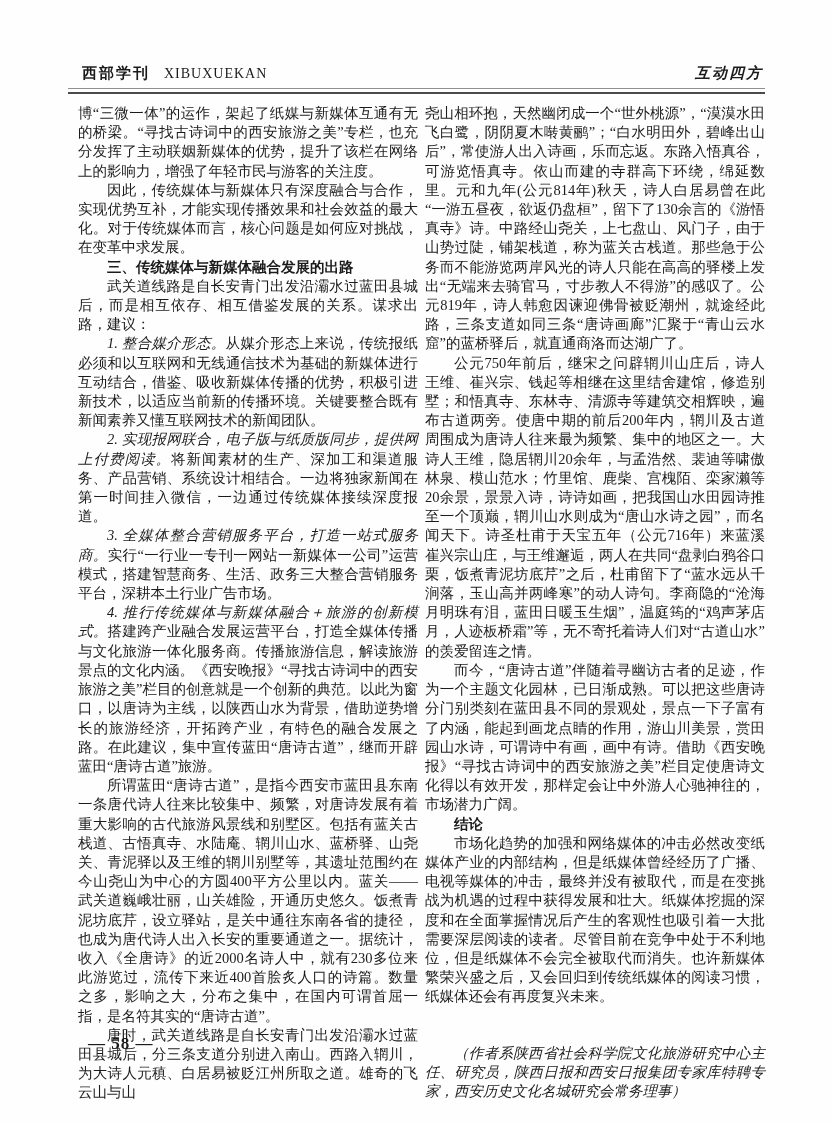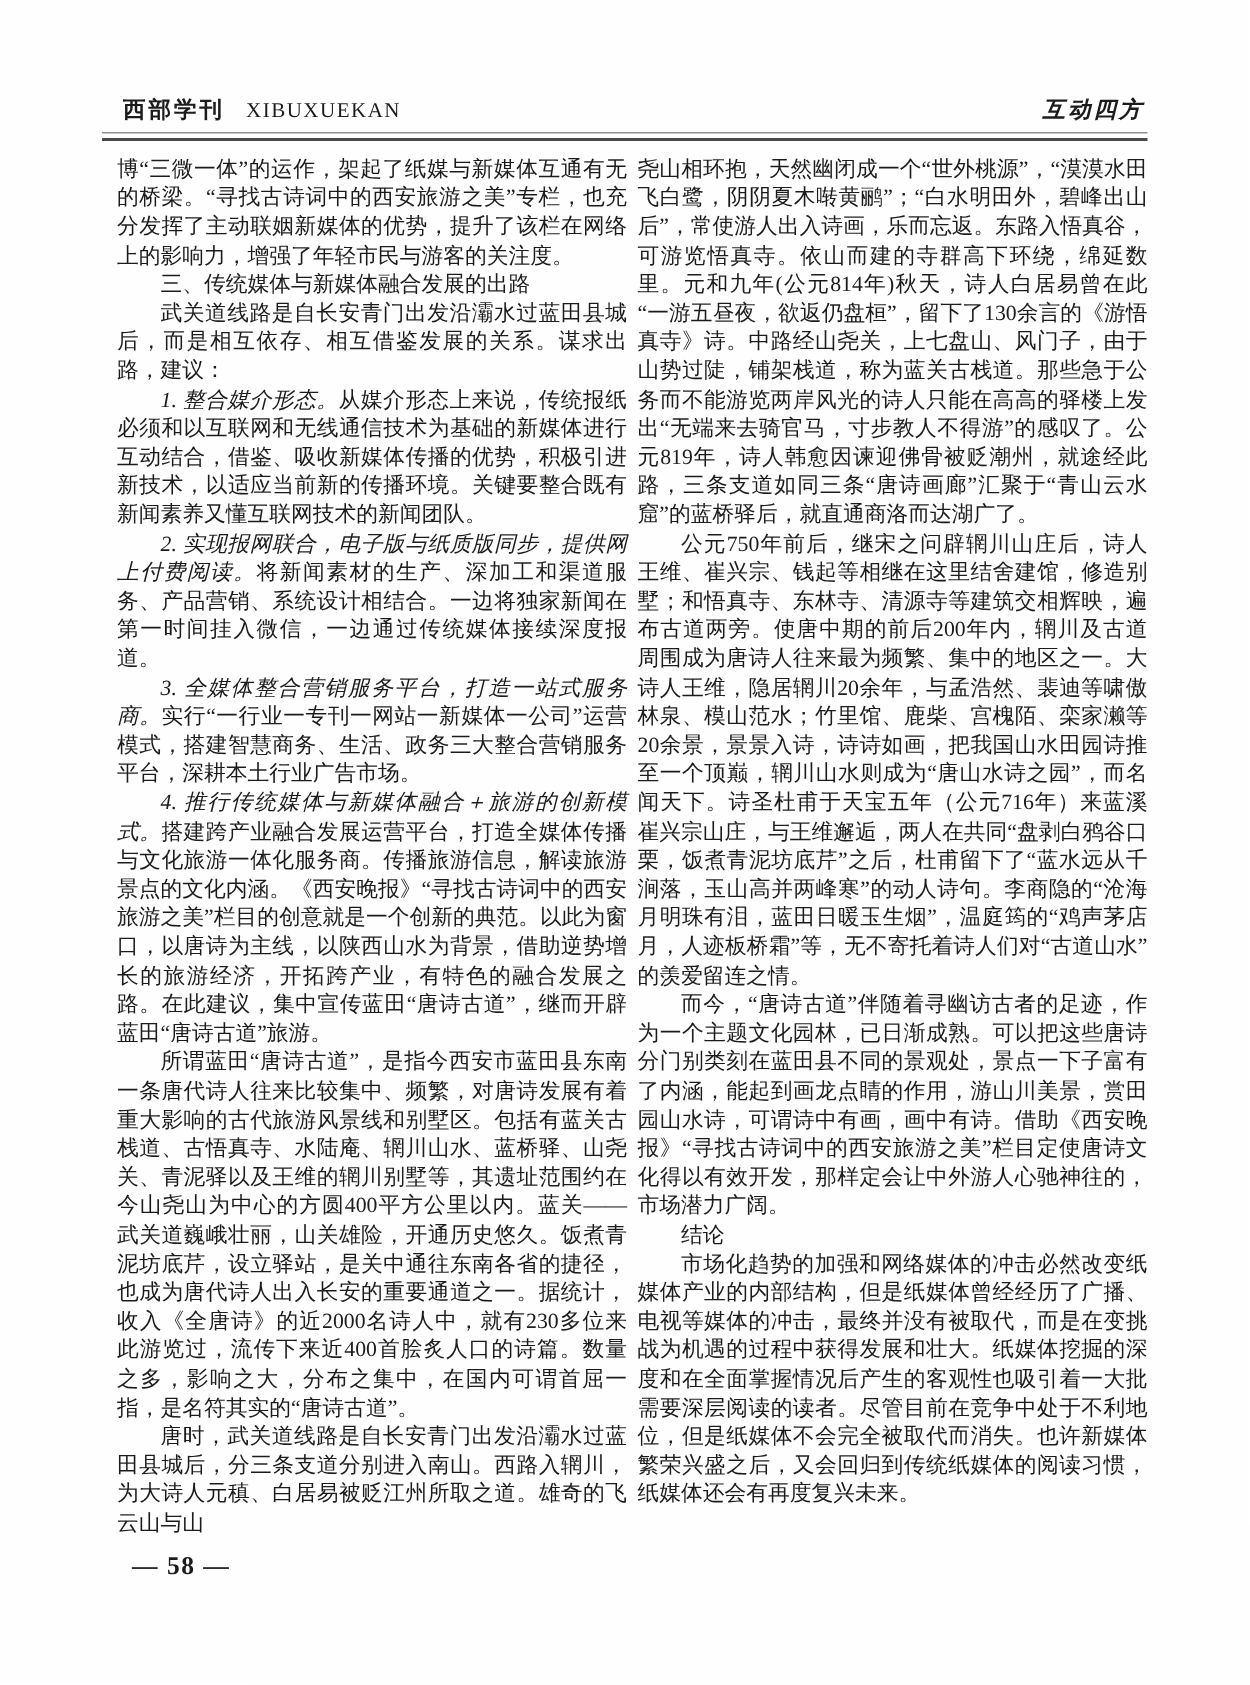--- a/index.html
+++ b/index.html
@@ -38,21 +38,21 @@
     position:absolute; left:78px; top:104px; width:687px;
     display:flex; gap:7px;
   }
   .col {
     width:340px;
     font-size:14.5px; line-height:19.2px;
     text-align:justify;
   }
   .col p { margin:0; padding:0; text-indent:2em; }
   .col p.cont { text-indent:0; }
-  .col p.heading { font-weight:normal; }
+  .col p.heading { font-weight:bold; }
   .kai { font-style:italic; }
   .author-note { margin-top:37px !important; font-style:italic; }
 
   
   .footer {
     position:absolute; left:88px; top:1034px;
     font-size:17px; font-weight:bold; letter-spacing:1px;
     font-family:"Liberation Serif", serif;
   }
 </style>
@@ -69,35 +69,37 @@
       <div class="section-name">互动四方</div>
     </div>
     <div class="rule-thin"></div>
     <div class="rule-thick"></div>
   </div>
 
   <div class="content">
 
     <div class="col">
       <p class="cont">博“三微一体”的运作，架起了纸媒与新媒体互通有无的桥梁。“寻找古诗词中的西安旅游之美”专栏，也充分发挥了主动联姻新媒体的优势，提升了该栏在网络上的影响力，增强了年轻市民与游客的关注度。</p>
+      <p>因此，传统媒体与新媒体只有深度融合与合作，实现优势互补，才能实现传播效果和社会效益的最大化。对于传统媒体而言，核心问题是如何应对挑战，在变革中求发展。</p>
       <p class="heading">三、传统媒体与新媒体融合发展的出路</p>
       <p>武关道线路是自长安青门出发沿灞水过蓝田县城后，而是相互依存、相互借鉴发展的关系。谋求出路，建议：</p>
       <p><span class="kai">1. 整合媒介形态。</span><span>从媒介形态上来说，传统报纸必须和以互联网和无线通信技术为基础的新媒体进行互动结合，借鉴、吸收新媒体传播的优势，积极引进新技术，以适应当前新的传播环境。关键要整合既有新闻素养又懂互联网技术的新闻团队。</span></p>
       <p><span class="kai">2. 实现报网联合，电子版与纸质版同步，提供网上付费阅读。</span><span>将新闻素材的生产、深加工和渠道服务、产品营销、系统设计相结合。一边将独家新闻在第一时间挂入微信，一边通过传统媒体接续深度报道。</span></p>
       <p><span class="kai">3. 全媒体整合营销服务平台，打造一站式服务商。</span><span>实行“一行业一专刊一网站一新媒体一公司”运营模式，搭建智慧商务、生活、政务三大整合营销服务平台，深耕本土行业广告市场。</span></p>
       <p><span class="kai">4. 推行传统媒体与新媒体融合＋旅游的创新模式。</span><span>搭建跨产业融合发展运营平台，打造全媒体传播与文化旅游一体化服务商。传播旅游信息，解读旅游景点的文化内涵。《西安晚报》“寻找古诗词中的西安旅游之美”栏目的创意就是一个创新的典范。以此为窗口，以唐诗为主线，以陕西山水为背景，借助逆势增长的旅游经济，开拓跨产业，有特色的融合发展之路。在此建议，集中宣传蓝田“唐诗古道”，继而开辟蓝田“唐诗古道”旅游。</span></p>
       <p>所谓蓝田“唐诗古道”，是指今西安市蓝田县东南一条唐代诗人往来比较集中、频繁，对唐诗发展有着重大影响的古代旅游风景线和别墅区。包括有蓝关古栈道、古悟真寺、水陆庵、辋川山水、蓝桥驿、山尧关、青泥驿以及王维的辋川别墅等，其遗址范围约在今山尧山为中心的方圆400平方公里以内。蓝关——武关道巍峨壮丽，山关雄险，开通历史悠久。饭煮青泥坊底芹，设立驿站，是关中通往东南各省的捷径，也成为唐代诗人出入长安的重要通道之一。据统计，收入《全唐诗》的近2000名诗人中，就有230多位来此游览过，流传下来近400首脍炙人口的诗篇。数量之多，影响之大，分布之集中，在国内可谓首屈一指，是名符其实的“唐诗古道”。</p>
       <p>唐时，武关道线路是自长安青门出发沿灞水过蓝田县城后，分三条支道分别进入南山。西路入辋川，为大诗人元稹、白居易被贬江州所取之道。雄奇的飞云山与山</p>
     </div>
 
     <div class="col">
       <p class="cont">尧山相环抱，天然幽闭成一个“世外桃源”，“漠漠水田飞白鹭，阴阴夏木啭黄鹂”；“白水明田外，碧峰出山后”，常使游人出入诗画，乐而忘返。东路入悟真谷，可游览悟真寺。依山而建的寺群高下环绕，绵延数里。元和九年(公元814年)秋天，诗人白居易曾在此“一游五昼夜，欲返仍盘桓”，留下了130余言的《游悟真寺》诗。中路经山尧关，上七盘山、风门子，由于山势过陡，铺架栈道，称为蓝关古栈道。那些急于公务而不能游览两岸风光的诗人只能在高高的驿楼上发出“无端来去骑官马，寸步教人不得游”的感叹了。公元819年，诗人韩愈因谏迎佛骨被贬潮州，就途经此路，三条支道如同三条“唐诗画廊”汇聚于“青山云水窟”的蓝桥驿后，就直通商洛而达湖广了。</p>
       <p>公元750年前后，继宋之问辟辋川山庄后，诗人王维、崔兴宗、钱起等相继在这里结舍建馆，修造别墅；和悟真寺、东林寺、清源寺等建筑交相辉映，遍布古道两旁。使唐中期的前后200年内，辋川及古道周围成为唐诗人往来最为频繁、集中的地区之一。大诗人王维，隐居辋川20余年，与孟浩然、裴迪等啸傲林泉、模山范水；竹里馆、鹿柴、宫槐陌、栾家濑等20余景，景景入诗，诗诗如画，把我国山水田园诗推至一个顶巅，辋川山水则成为“唐山水诗之园”，而名闻天下。诗圣杜甫于天宝五年（公元716年）来蓝溪崔兴宗山庄，与王维邂逅，两人在共同“盘剥白鸦谷口栗，饭煮青泥坊底芹”之后，杜甫留下了“蓝水远从千涧落，玉山高并两峰寒”的动人诗句。李商隐的“沧海月明珠有泪，蓝田日暖玉生烟”，温庭筠的“鸡声茅店月，人迹板桥霜”等，无不寄托着诗人们对“古道山水”的羡爱留连之情。</p>
       <p>而今，“唐诗古道”伴随着寻幽访古者的足迹，作为一个主题文化园林，已日渐成熟。可以把这些唐诗分门别类刻在蓝田县不同的景观处，景点一下子富有了内涵，能起到画龙点睛的作用，游山川美景，赏田园山水诗，可谓诗中有画，画中有诗。借助《西安晚报》“寻找古诗词中的西安旅游之美”栏目定使唐诗文化得以有效开发，那样定会让中外游人心驰神往的，市场潜力广阔。</p>
       <p class="heading">结论</p>
       <p>市场化趋势的加强和网络媒体的冲击必然改变纸媒体产业的内部结构，但是纸媒体曾经经历了广播、电视等媒体的冲击，最终并没有被取代，而是在变挑战为机遇的过程中获得发展和壮大。纸媒体挖掘的深度和在全面掌握情况后产生的客观性也吸引着一大批需要深层阅读的读者。尽管目前在竞争中处于不利地位，但是纸媒体不会完全被取代而消失。也许新媒体繁荣兴盛之后，又会回归到传统纸媒体的阅读习惯，纸媒体还会有再度复兴未来。</p>
+      <p class="author-note">（作者系陕西省社会科学院文化旅游研究中心主任、研究员，陕西日报和西安日报集团专家库特聘专家，西安历史文化名城研究会常务理事）</p>
     </div>
 
   </div>
 
   <div class="footer">— 58 —</div>
 
 </div>
 
 </body></html>

